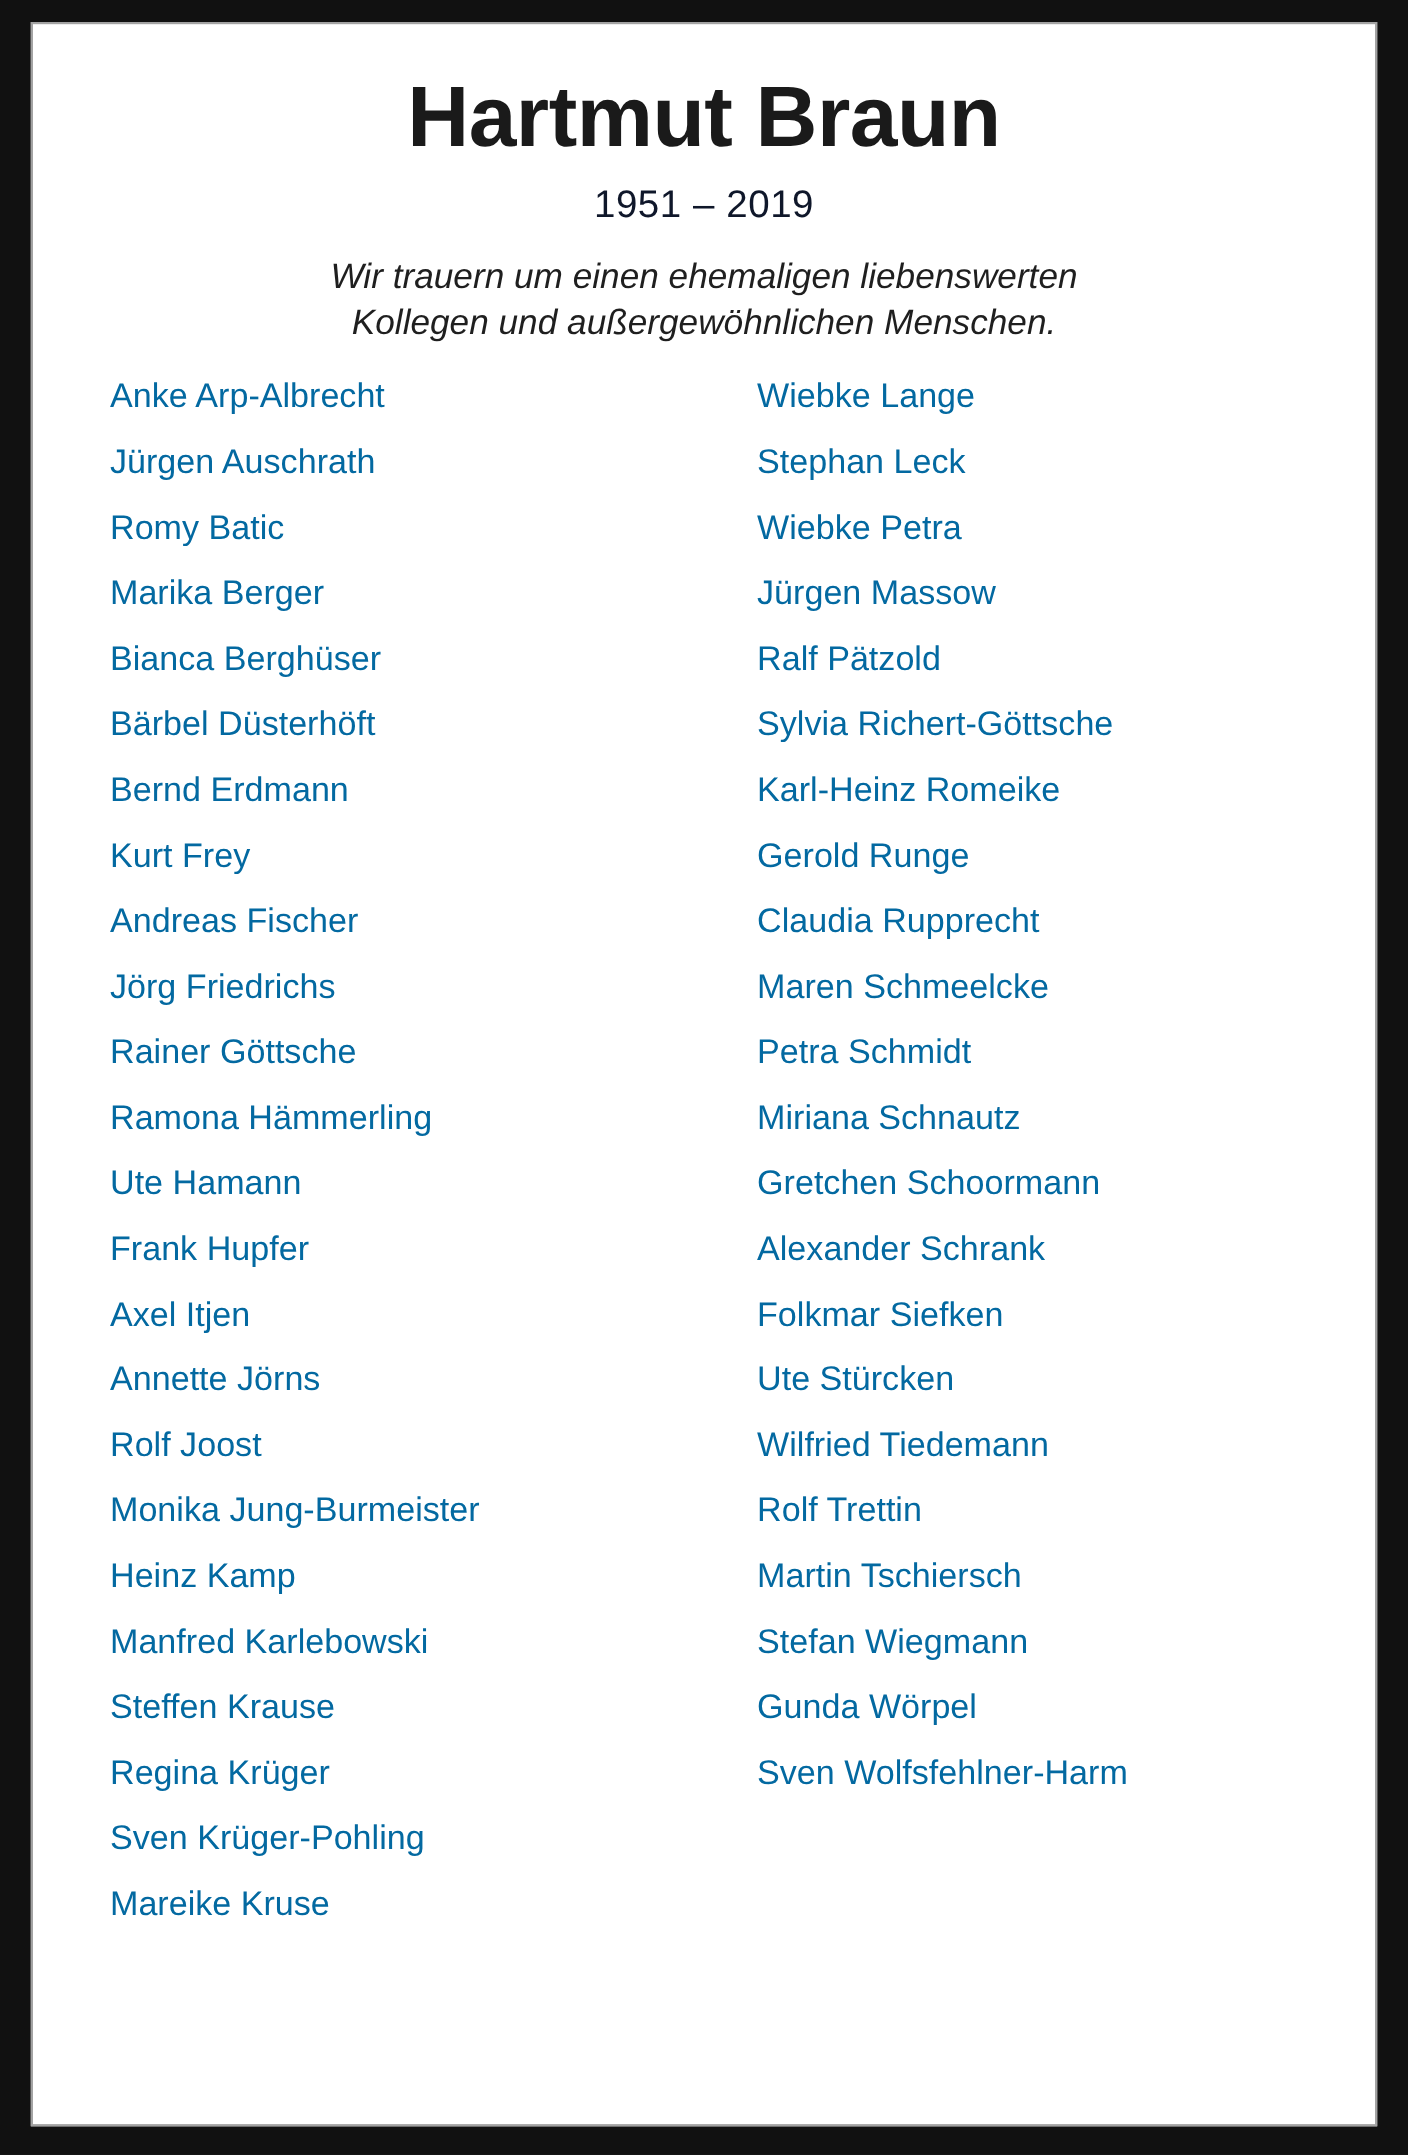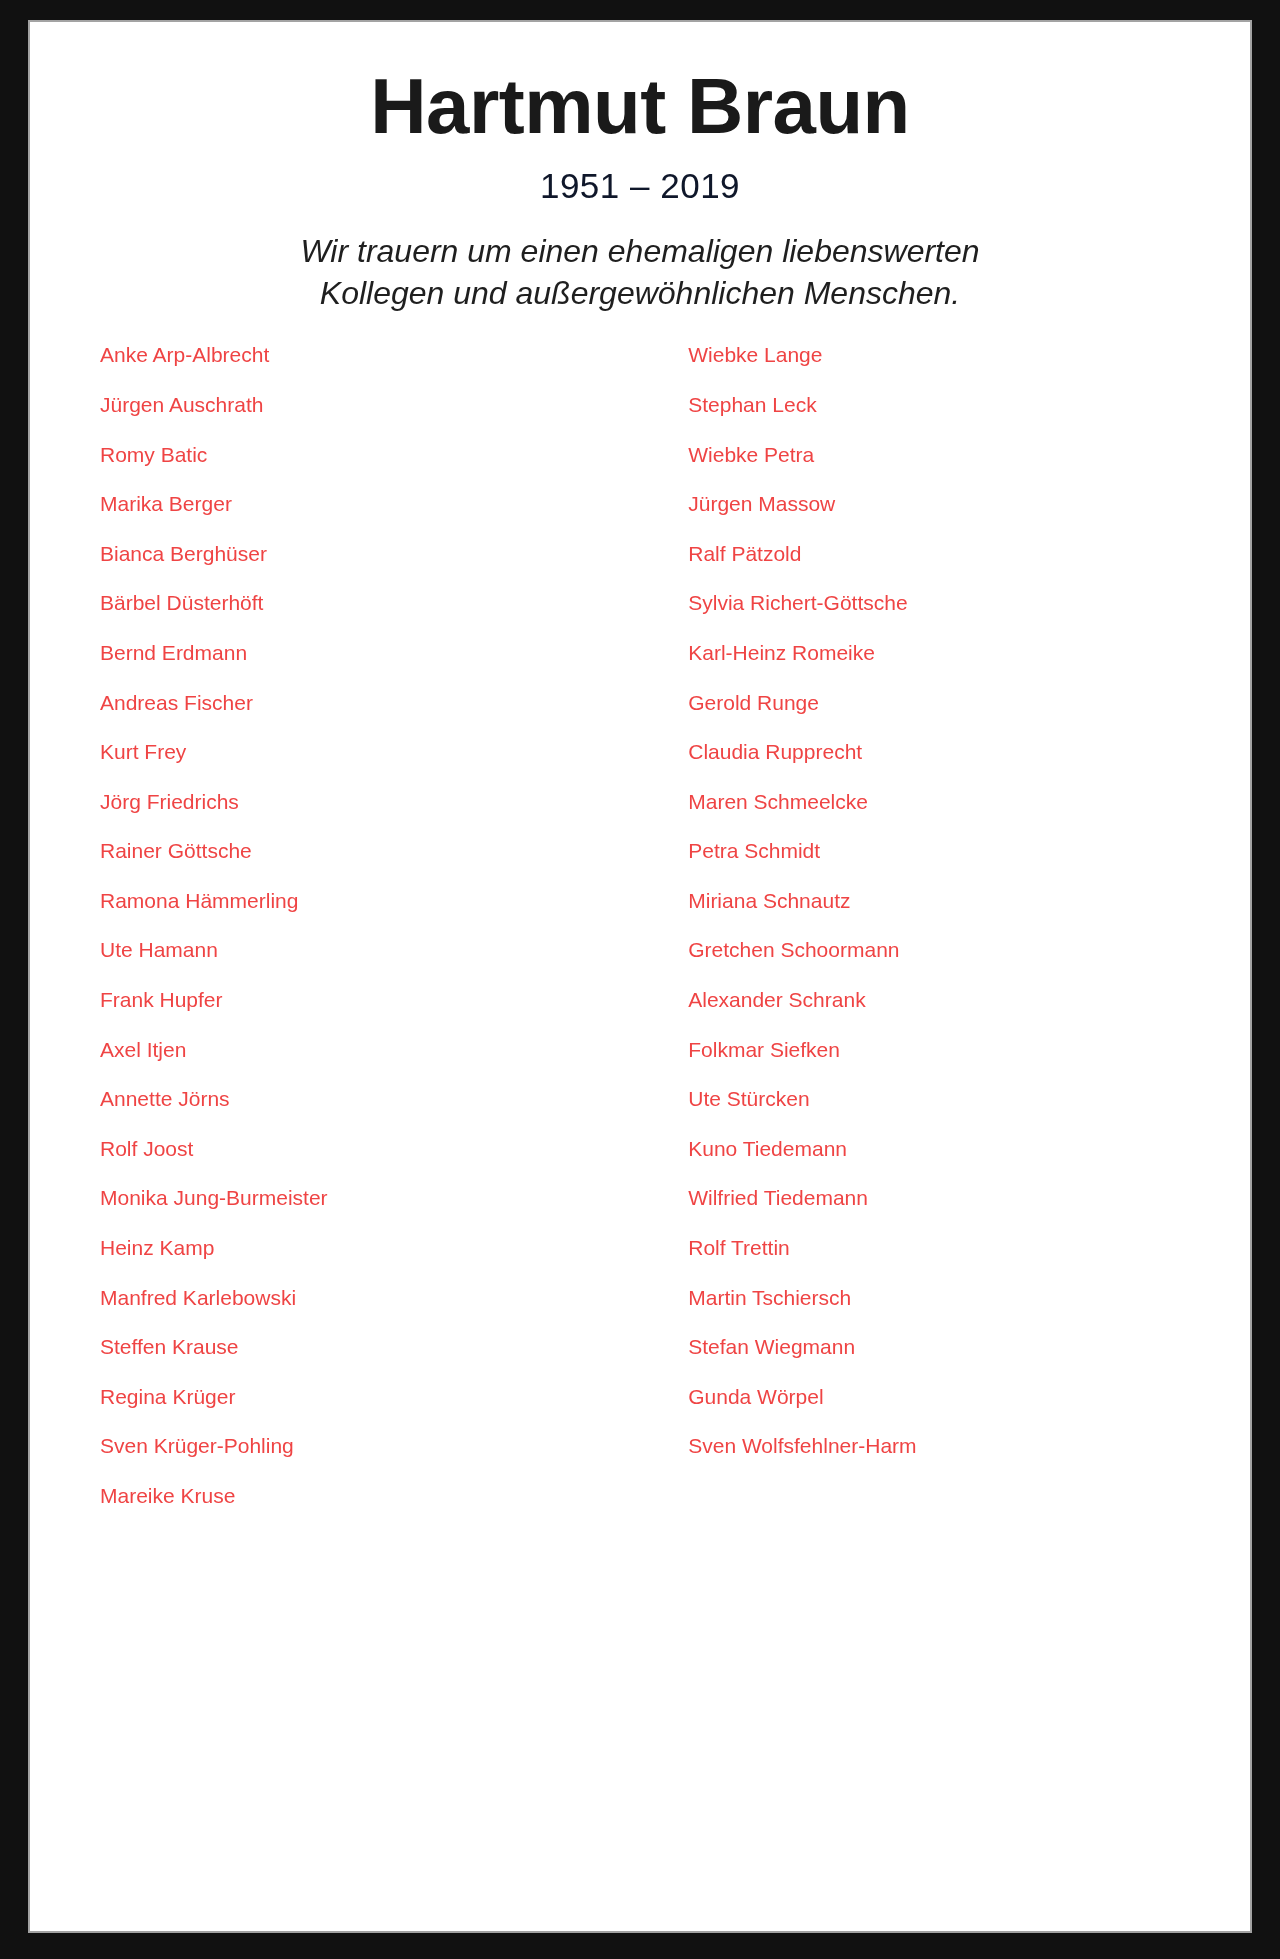--- a/index.html
+++ b/index.html
@@ -73,22 +73,22 @@
   }
   .names-col.left {
     width: 600px;
     padding-left: 18px;
   }
   .names-col.right {
     width: 520px;
     padding-left: 0px;
   }
   .person {
-    font-size: 21px;
-    color: #ef4444;
+    font-size: 31px;
+    color: #0369a1;
     line-height: 1.0;
     padding: 0 0 28.6px 0;
     white-space: nowrap;
   }
 </style>
 </head>
 <body>
 
 <div class="page">
   <div class="notice">
@@ -104,22 +104,22 @@
 
     <div class="names">
       <div class="names-col left">
           <div class="person">Anke Arp-Albrecht</div>
           <div class="person">Jürgen Auschrath</div>
           <div class="person">Romy Batic</div>
           <div class="person">Marika Berger</div>
           <div class="person">Bianca Berghüser</div>
           <div class="person">Bärbel Düsterhöft</div>
           <div class="person">Bernd Erdmann</div>
+          <div class="person">Kurt Frey</div>
           <div class="person">Andreas Fischer</div>
-          <div class="person">Kurt Frey</div>
           <div class="person">Jörg Friedrichs</div>
           <div class="person">Rainer Göttsche</div>
           <div class="person">Ramona Hämmerling</div>
           <div class="person">Ute Hamann</div>
           <div class="person">Frank Hupfer</div>
           <div class="person">Axel Itjen</div>
           <div class="person">Annette Jörns</div>
           <div class="person">Rolf Joost</div>
           <div class="person">Monika Jung-Burmeister</div>
           <div class="person">Heinz Kamp</div>
@@ -139,21 +139,20 @@
           <div class="person">Karl-Heinz Romeike</div>
           <div class="person">Gerold Runge</div>
           <div class="person">Claudia Rupprecht</div>
           <div class="person">Maren Schmeelcke</div>
           <div class="person">Petra Schmidt</div>
           <div class="person">Miriana Schnautz</div>
           <div class="person">Gretchen Schoormann</div>
           <div class="person">Alexander Schrank</div>
           <div class="person">Folkmar Siefken</div>
           <div class="person">Ute Stürcken</div>
-          <div class="person">Kuno Tiedemann</div>
           <div class="person">Wilfried Tiedemann</div>
           <div class="person">Rolf Trettin</div>
           <div class="person">Martin Tschiersch</div>
           <div class="person">Stefan Wiegmann</div>
           <div class="person">Gunda Wörpel</div>
           <div class="person">Sven  Wolfsfehlner-Harm</div>
         </div>
     </div>
 
   </div>

